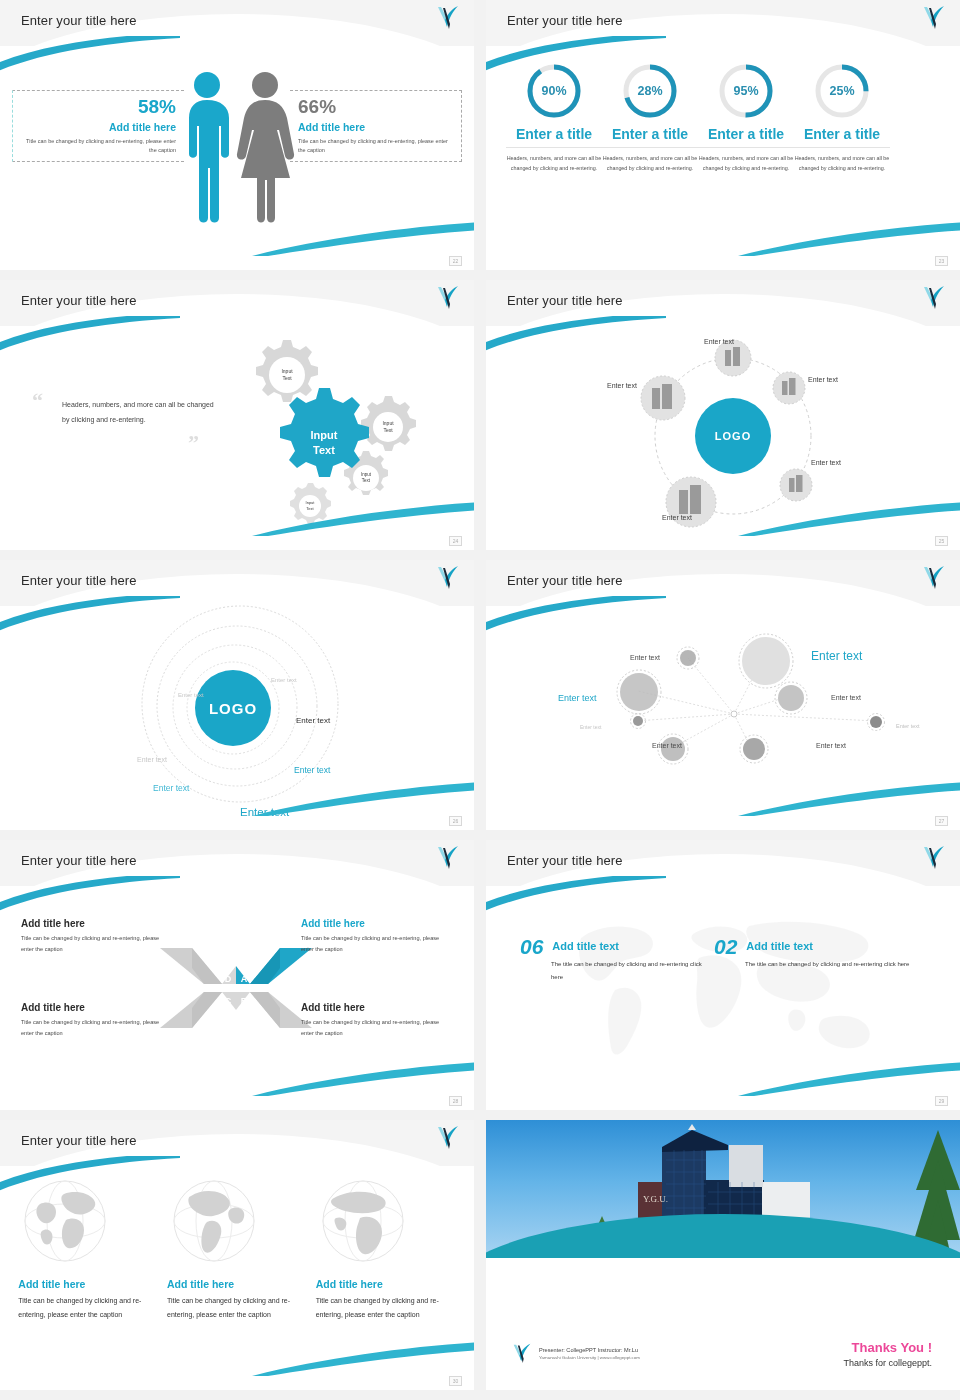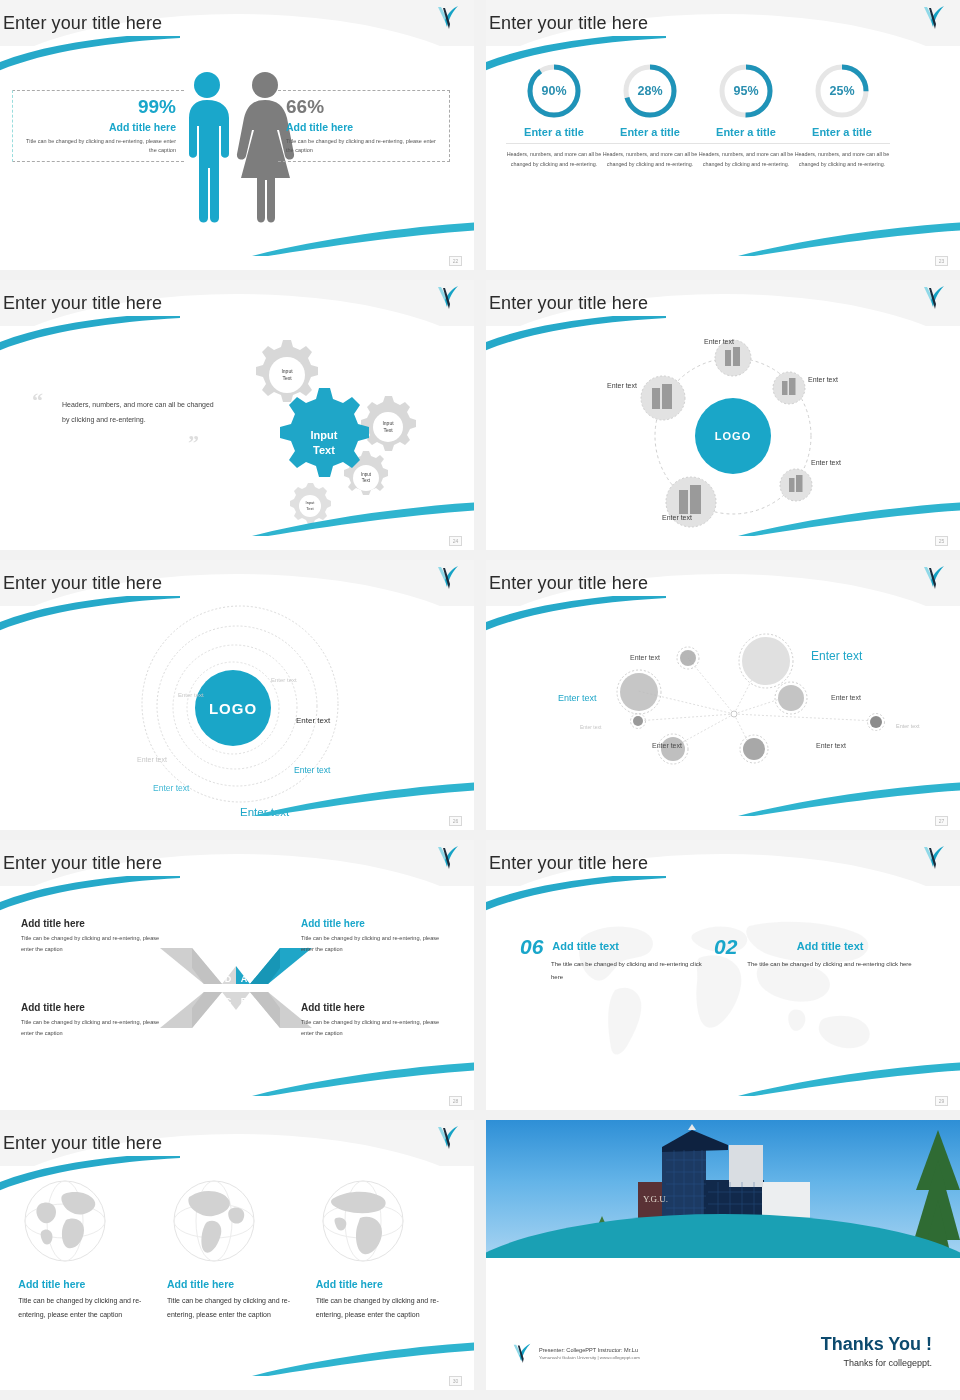--- a/index.html
+++ b/index.html
@@ -29,22 +29,22 @@
     background: #f4f4f4;
     overflow: hidden;
   }
   .hdr::after {
     content: ""; position: absolute; left: -6%; top: 14px;
     width: 112%; height: 90px;
     background: #fff;
     border-radius: 50% / 100% 100% 0 0;
   }
   .hdr-title {
-    position: absolute; left: 3px; top: 13px;
-    font-size: 18px; color: #2b2b2b; letter-spacing: .1px;
+    position: absolute; left: 21px; top: 13px;
+    font-size: 13px; color: #2b2b2b; letter-spacing: .1px;
     z-index: 3;
   }
   
   .swoosh-tl {
     position: absolute; left: -10px; top: 36px; width: 190px; height: 36px;
     overflow: hidden; z-index: 2; pointer-events: none;
   }
   .swoosh-tl svg { display:block; }
   
   .swoosh-br {
@@ -58,33 +58,33 @@
     width: 13px; height: 10px; border: 1px solid #d8d8d8;
     background: #fafafa; color: #b0b0b0;
     font-size: 5px; line-height: 9px; text-align: center; z-index: 5;
   }
 
   
   .s1-wrap { position:absolute; left:0; top:52px; width:100%; height:210px; }
   .s1-fig { position:absolute; left:50%; top:16px; transform:translateX(-50%); }
   .s1-col { position:absolute; top:38px; width:172px; }
   .s1-col.l { left:12px; text-align:right; border-left:1px dashed #9dd; border-top:1px dashed #aaa; border-bottom:1px dashed #aaa; padding:6px 8px 6px 4px;}
-  .s1-col.r { right:24px; text-align:left; border-right:1px dashed #aaa; border-top:1px dashed #aaa; border-bottom:1px dashed #aaa; padding:6px 4px 6px 8px;}
+  .s1-col.r { right:12px; text-align:left; border-right:1px dashed #aaa; border-top:1px dashed #aaa; border-bottom:1px dashed #aaa; padding:6px 4px 6px 8px;}
   .s1-pct { font-size:19px; font-weight:bold; line-height:1.1; }
   .s1-pct.m { color:#19a6ca; } .s1-pct.f { color:#7a7a7a; }
   .s1-ttl { font-size:10.5px; font-weight:bold; color:#19a6ca; margin-top:3px; }
   .s1-desc { font-size:5.5px; color:#555; line-height:1.65; margin-top:4px; }
 
   
   .s2-row { position:absolute; left:20px; top:62px; width:434px; display:flex; justify-content:flex-start; }
   .s2-item { width:96px; text-align:center; }
   .s2-ring { position:relative; width:58px; height:58px; margin:0 auto; }
   .s2-val { position:absolute; inset:0; display:flex; align-items:center; justify-content:center;
             font-size:12.5px; font-weight:bold; color:#2a8fb0; }
-  .s2-lbl { font-size:11px; font-weight:bold; color:#1fa3c6; margin-top:6px;
+  .s2-lbl { font-size:14px; font-weight:bold; color:#1fa3c6; margin-top:6px;
             padding-bottom:5px; border-bottom:1px solid #e3e3e3; }
   .s2-txt { font-size:5.4px; color:#555; line-height:1.85; margin-top:5px; }
   .s3-qmark { position:absolute; font-size:22px; color:#dedede; font-family:"Liberation Serif",serif; font-weight:bold;}
   .s3-q1 { left:32px; top:108px; }
   .s3-q2 { left:188px; top:150px; }
   .s3-body { position:absolute; left:62px; top:118px; width:152px;
              font-size:7px; color:#444; line-height:2.1; }
   .gear-txt { font-size:5px; fill:#3a3a3a; }
   .gear-txt-main { font-size:11px; fill:#fff; font-weight:bold; }
 
@@ -122,21 +122,21 @@
   .photo { position:absolute; left:0; top:0; width:100%; height:138px; overflow:hidden; }
   .sky { position:absolute; inset:0; background:linear-gradient(180deg,#2e8fd6 0%,#64b4e8 45%,#a8d4f2 100%); }
   .band { position:absolute; left:-8%; bottom:-34px; width:116%; height:78px;
           background:#1aa0b4; border-radius:50% / 100% 100% 0 0; }
   .band2 { position:absolute; left:-8%; bottom:-42px; width:116%; height:78px;
            background:rgba(255,255,255,.55); border-radius:50% / 100% 100% 0 0; }
   .s10-foot { position:absolute; left:26px; bottom:26px; display:flex; align-items:center; gap:7px;}
   .s10-f1 { font-size:5.6px; color:#444; }
   .s10-f2 { font-size:4.4px; color:#777; margin-top:2px;}
   .s10-thx { position:absolute; right:28px; bottom:22px; text-align:right; }
-  .s10-thx h3 { font-size:18px; font-weight:bold; color:#0c4a6e; }
+  .s10-thx h3 { font-size:13px; font-weight:bold; color:#ec4899; }
   .s10-thx p { font-size:9px; color:#333; margin-top:3px; }
 </style>
 </head>
 <body>
 
 <div class="grid">
 
   <div class="slide">
     <div class="hdr"></div>
     <div class="hdr-title">Enter your title here</div>
@@ -165,21 +165,21 @@
             <circle cx="34" cy="17" r="13"></circle>
             <path d="M34 32 C22 32 16 39 16 50 L16 86 C16 91 24 91 24 86 L24 58 L26 58 L26 150 C26 156 35 156 35 150 L35 100 L37 100 L37 150 C37 156 46 156 46 150 L46 58 L48 58 L48 86 C48 91 56 91 56 86 L56 50 C56 39 48 32 34 32 Z"></path>
           </g>
           <g fill="#7d7d7d">
             <circle cx="92" cy="17" r="13"></circle>
             <path d="M92 32 C80 32 74 38 71 50 L64 86 C63 92 71 94 73 88 L79 62 L81 62 L68 110 L84 110 L84 150 C84 156 92 156 92 150 L92 112 L94 112 L94 150 C94 156 102 156 102 150 L102 110 L117 110 L104 62 L106 62 L112 88 C114 94 122 92 121 86 L114 50 C111 38 104 32 92 32 Z"></path>
           </g>
         </svg>
       </div>
       <div class="s1-col l">
-        <div class="s1-pct m">99%</div>
+        <div class="s1-pct m">58%</div>
         <div class="s1-ttl">Add title here</div>
         <div class="s1-desc">Title can be changed by clicking and re-entering, please enter the caption</div>
       </div>
       <div class="s1-col r">
         <div class="s1-pct f">66%</div>
         <div class="s1-ttl">Add title here</div>
         <div class="s1-desc">Title can be changed by clicking and re-entering, please enter the caption</div>
       </div>
     </div>
     <div class="pg-badge">22</div>
@@ -602,21 +602,21 @@
         <path d="M272 120 C292 114 312 120 316 132 C320 144 308 152 292 150 C276 148 264 138 266 128 C267 123 269 121 272 120 Z"></path>
         <path d="M240 112 C248 110 254 116 252 124 C250 132 242 136 238 130 C234 124 234 114 240 112 Z"></path>
       </g>
     </svg>
 
     <div class="s8-blk" style="left:34px; width:190px;">
       <div class="s8-num">06</div>
       <div class="s8-ttl">Add title text</div>
       <div class="s8-p">The title can be changed by clicking and re-entering click here</div>
     </div>
-    <div class="s8-blk" style="left:228px; width:200px;text-align:center;">
+    <div class="s8-blk" style="left:228px; width:200px;">
       <div class="s8-num">02</div>
       <div class="s8-ttl">Add title text</div>
       <div class="s8-p">The title can be changed by clicking and re-entering click here</div>
     </div>
     <div class="pg-badge">29</div>
   </div>
 
   <div class="slide">
     <div class="hdr"></div>
     <div class="hdr-title">Enter your title here</div>

